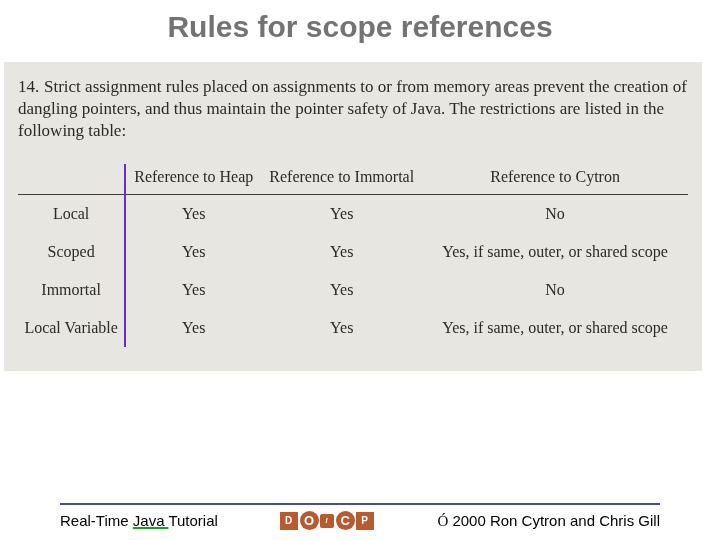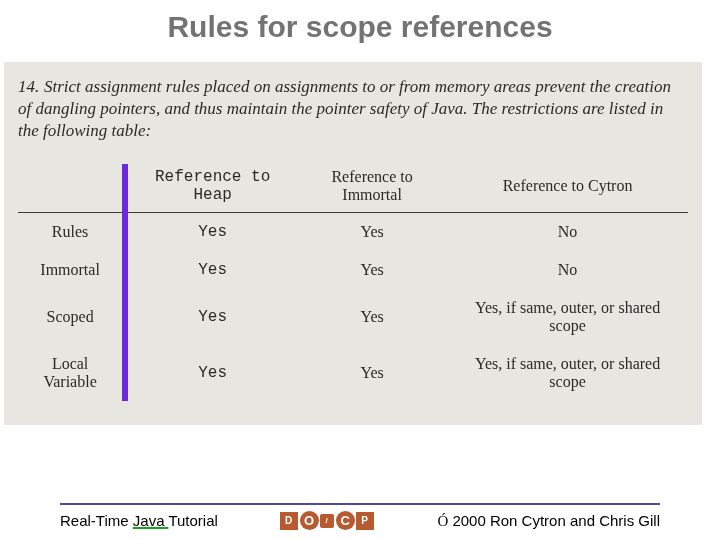--- a/index.html
+++ b/index.html
@@ -1,27 +1,27 @@
 <!DOCTYPE html>
 <html><head>
 <meta charset="utf-8">
 <style>
   * { box-sizing: border-box; margin: 0; padding: 0; }
   html, body { width: 720px; height: 540px; background: #ffffff; font-family: Arial, Helvetica, sans-serif; }
   .slide { width: 720px; height: 540px; position: relative; display: flex; flex-direction: column; }
   .title { color: #737373; font-size: 30px; font-weight: bold; text-align: center; margin-top: 10px; margin-bottom: 18px; }
   .scan { margin: 0 18px 0 4px; background: #e8e6e0; padding: 14px 14px 24px 14px; font-family: "Times New Roman", Times, serif; color: #2a2a28; flex: 0 0 auto; }
-  .paragraph { font-size: 17px; line-height: 1.3; margin-bottom: 9px; font-style: italic; }
+  .paragraph { font-size: 17px; line-height: 1.3; margin-bottom: 9px; }
   .paragraph .num { display: inline-block; width: 26px; }
   .scan-table { width: 100%; margin-top: 22px; border-collapse: collapse; font-size: 16px; }
   .scan-table th { font-weight: normal; padding: 4px 8px 8px 8px; text-align: center; }
   .scan-table td.rowlabel { text-align: center; padding: 10px 6px; width: 16%; }
   .scan-table td.valcell { text-align: center; padding: 10px 20px; }
   .hline-top th { border-bottom: 1px solid #3a3a36; }
-  .vline { border-left: 6px solid #6d28d9; font-family: Liberation Mono, monospace; }
+  .vline { border-left: 2px solid #6d28d9; }
   .footer { position: absolute; left: 0; bottom: 10px; width: 720px; }
   .footer-rule { margin: 0 60px 6px 60px; border: none; border-top: 2px solid #4a4aa0; }
   .footer-row { display: flex; align-items: center; justify-content: space-between; padding: 0 60px; font-size: 15px; color: #000; }
   .tutorial-title .u { text-decoration: underline; text-decoration-color: #1aa01a; text-decoration-thickness: 2px; }
   .logo { display: flex; align-items: center; gap: 0; }
   .logo-sq { width: 18px; height: 18px; background: #b85a2f; color: #fff; font-weight: bold; font-size: 10px; display: flex; align-items: center; justify-content: center; margin-right: 2px; }
   .logo-sq.small { width: 14px; height: 14px; font-size: 8px; border-radius: 2px; }
   .logo-c { width: 19px; height: 19px; border-radius: 50%; background: #b85a2f; color: #fff; font-weight: bold; font-size: 13px; display: flex; align-items: center; justify-content: center; margin-right: 1px; }
   .copyright .csym { font-family: "Times New Roman", serif; }
 </style>
@@ -41,36 +41,36 @@
       <thead>
         <tr class="hline-top">
           <th></th>
           <th class="vline">Reference to Heap</th>
           <th>Reference to Immortal</th>
           <th>Reference to Cytron</th>
         </tr>
       </thead>
       <tbody>
         <tr>
-          <td class="rowlabel">Rules</td>
-          <td class="valcell vline">Yes</td>
-          <td class="valcell">Yes</td>
-          <td class="valcell">No</td>
-        </tr>
-        <tr>
-          <td class="rowlabel">Immortal</td>
+          <td class="rowlabel">Local</td>
           <td class="valcell vline">Yes</td>
           <td class="valcell">Yes</td>
           <td class="valcell">No</td>
         </tr>
         <tr>
           <td class="rowlabel">Scoped</td>
           <td class="valcell vline">Yes</td>
           <td class="valcell">Yes</td>
           <td class="valcell">Yes, if same, outer, or shared scope</td>
+        </tr>
+        <tr>
+          <td class="rowlabel">Immortal</td>
+          <td class="valcell vline">Yes</td>
+          <td class="valcell">Yes</td>
+          <td class="valcell">No</td>
         </tr>
         <tr>
           <td class="rowlabel">Local Variable</td>
           <td class="valcell vline">Yes</td>
           <td class="valcell">Yes</td>
           <td class="valcell">Yes, if same, outer, or shared scope</td>
         </tr>
       </tbody>
     </table>
   </div>

